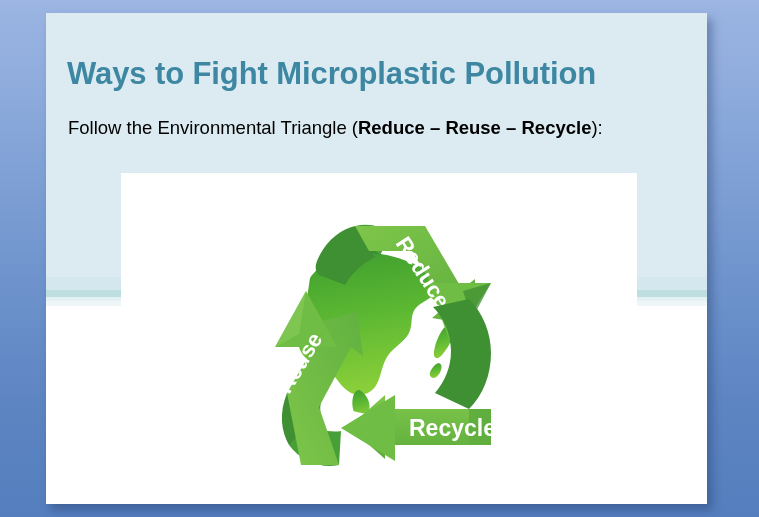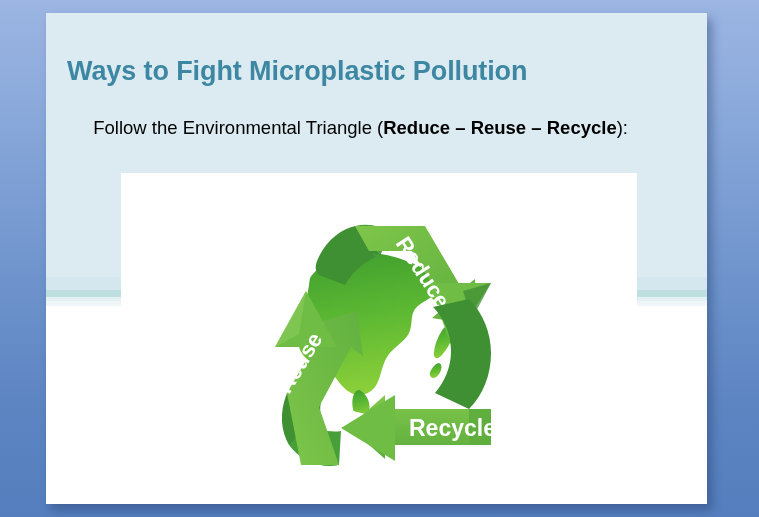--- a/index.html
+++ b/index.html
@@ -79,37 +79,36 @@
     height: 5px;
     background: #eef6f8;
   }
 
   
   #slide-title {
     position: absolute;
     left: 21px;
     top: 43px;
     width: 600px;
-    font-size: 27px;
+    font-size: 31px;
     font-weight: bold;
     color: #3d87a3;
     letter-spacing: -0.1px;
     white-space: nowrap;
   }
 
   
   #body-text {
     position: absolute;
     left: 22px;
     top: 101px;
     width: 560px;
     font-size: 18.5px;
     line-height: 28px;
     color: #000000;
-    text-align: right;
   }
   #body-text b { font-weight: bold; }
 
   
   #picture-frame {
     position: absolute;
     left: 75px;
     top: 160px;
     width: 516px;
     height: 326px;

